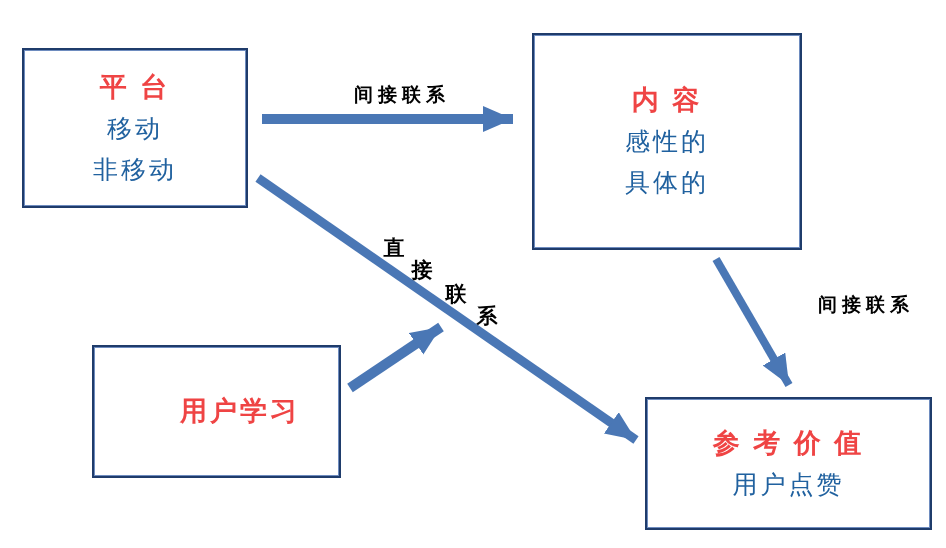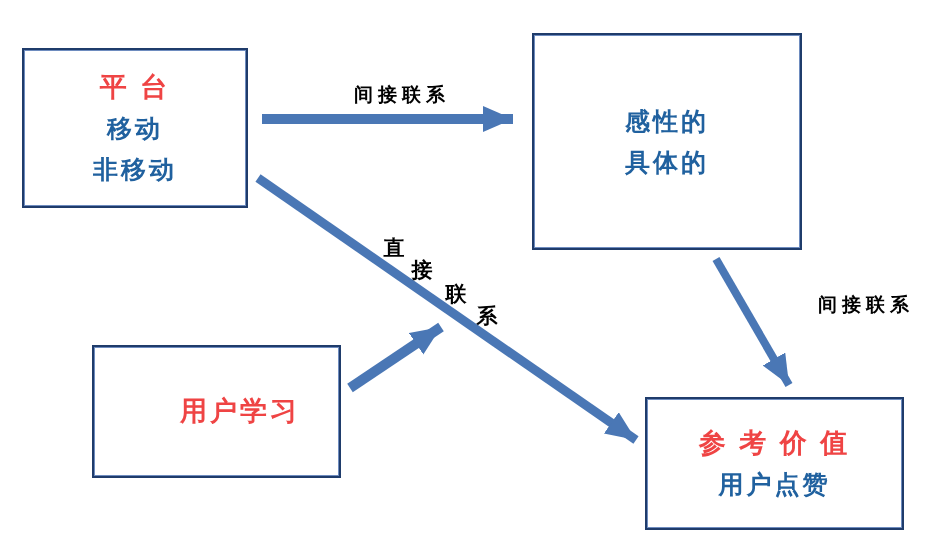--- a/index.html
+++ b/index.html
@@ -30,27 +30,27 @@
     background:var(--background);
     display:flex;flex-direction:column;
     justify-content:center;align-items:center;
     text-align:center;
   }
   .box-title{
     font-size:27px;font-weight:bold;color:#ef4444;
     letter-spacing:3px;line-height:41px;white-space:nowrap;
   }
   .box-item{
-    font-size:25px;font-weight:bold;color:var(--accent-text-blue);
+    font-size:25px;font-weight:normal;color:var(--accent-text-blue);
     letter-spacing:3px;line-height:41px;white-space:nowrap;
   }
   .platform-box{left:22px;top:48px;width:226px;height:160px;}
   .content-box{left:532px;top:33px;width:270px;height:217px;}
   .user-learning-box{left:92px;top:345px;width:249px;height:133px;padding-left:47px;}
-  .reference-value-box{left:645px;top:397px;width:259px;height:133px;}
+  .reference-value-box{left:645px;top:397px;width:287px;height:133px;}
 
   .arrow-label{
     position:absolute;
     font-size:19px;font-weight:bold;color:var(--label-text);
     letter-spacing:5px;white-space:nowrap;margin-left:48px;
   }
   .label-indirect-top{left:306px;top:82px;}
   .label-indirect-right{left:770px;top:292px;}
 
   .dchar{
@@ -80,20 +80,21 @@
     <line class="arrow" x1="716" y1="259" x2="789" y2="385" stroke-width="8" marker-end="url(#arrowhead)"></line>
   </svg>
 
   <div class="box platform-box">
     <div class="box-title">平 台</div>
     <div class="box-item">移动</div>
     <div class="box-item">非移动</div>
   </div>
 
   <div class="box content-box">
+    <div class="box-title">内 容</div>
     <div class="box-item">感性的</div>
     <div class="box-item">具体的</div>
   </div>
 
   <div class="box user-learning-box">
     <div class="box-title">用户学习</div>
   </div>
 
   <div class="box reference-value-box">
     <div class="box-title">参 考 价 值</div>

